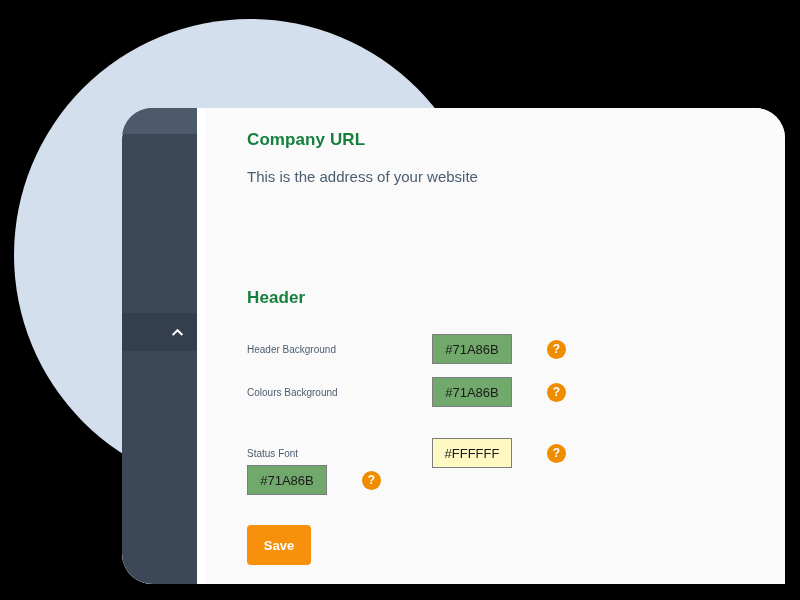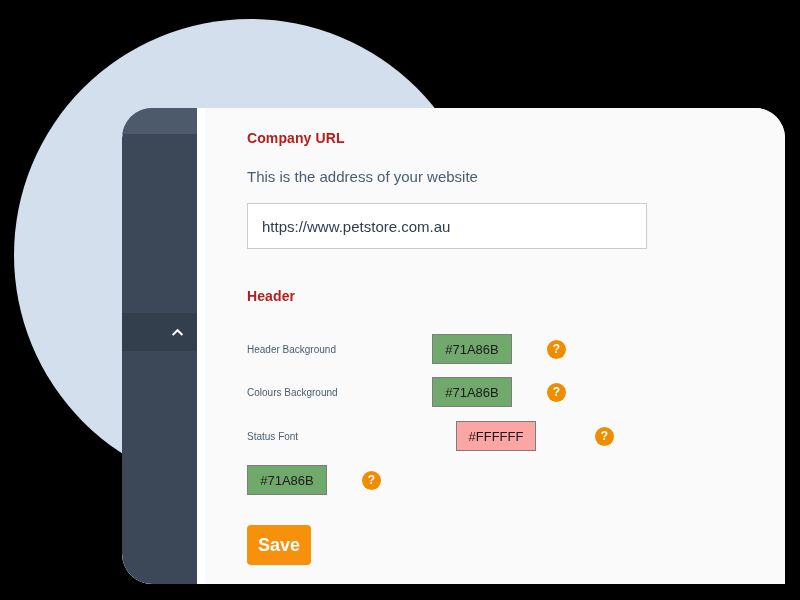--- a/index.html
+++ b/index.html
@@ -96,22 +96,22 @@
   
   #content {
     flex: 1 1 auto;
     background: #fafafa;
     position: relative;
     padding: 0;
   }
 
   .section-heading {
     position: absolute;
-    color: #b91c1c;
-    font-size: 14px;
+    color: #15803d;
+    font-size: 17px;
     font-weight: bold;
     letter-spacing: 0.1px;
   }
   #heading-company-url { left: 42px; top: 22px; }
   #heading-colours { left: 42px; top: 180px; }
 
   #url-help-text {
     position: absolute;
     left: 42px;
     top: 60px;
@@ -182,21 +182,21 @@
 
   #save-button {
     position: absolute;
     left: 42px;
     top: 417px;
     width: 64px;
     height: 40px;
     background: #f7900b;
     color: #ffffff;
     font-family: "Liberation Sans", sans-serif;
-    font-size: 18px;
+    font-size: 13px;
     font-weight: bold;
     border: none;
     border-radius: 4px;
     cursor: pointer;
   }
 </style>
 </head>
 <body>
 
 <div id="stage">
@@ -217,39 +217,38 @@
     </div>
 
     <div id="gutter"></div>
 
     <div id="content">
 
       <div class="section-heading" id="heading-company-url">Company URL</div>
 
       <div id="url-help-text">This is the address of your website</div>
 
-      <input id="url-input" type="text" value="https://www.petstore.com.au" style="">
 
       <div class="section-heading" id="heading-colours">Header</div>
 
       <div class="colour-row" style="top:226px;">
         <span class="colour-row-label">Header Background</span>
         <input class="colour-swatch-input" type="text" style="background: rgb(113, 168, 107);" value="#71A86B">
         <span class="help-icon">?</span>
       </div>
 
       <div class="colour-row" style="top:269px;">
         <span class="colour-row-label">Colours Background</span>
         <input class="colour-swatch-input" type="text" style="background: rgb(113, 168, 107);" value="#71A86B">
         <span class="help-icon">?</span>
       </div>
 
-      <div class="colour-row" style="top:313px;gap:24px;">
+      <div class="colour-row" style="top:330px;">
         <span class="colour-row-label">Status Font</span>
-        <input class="colour-swatch-input" type="text" style="background: #fca5a5;" value="#FFFFFF">
+        <input class="colour-swatch-input" type="text" style="background: #fef9c3;" value="#FFFFFF">
         <span class="help-icon">?</span>
       </div>
 
       <div class="colour-row" style="top:357px;">
         <input class="colour-swatch-input" type="text" style="background: rgb(113, 168, 107);" value="#71A86B">
         <span class="help-icon">?</span>
       </div>
 
       <button id="save-button">Save</button>
 

